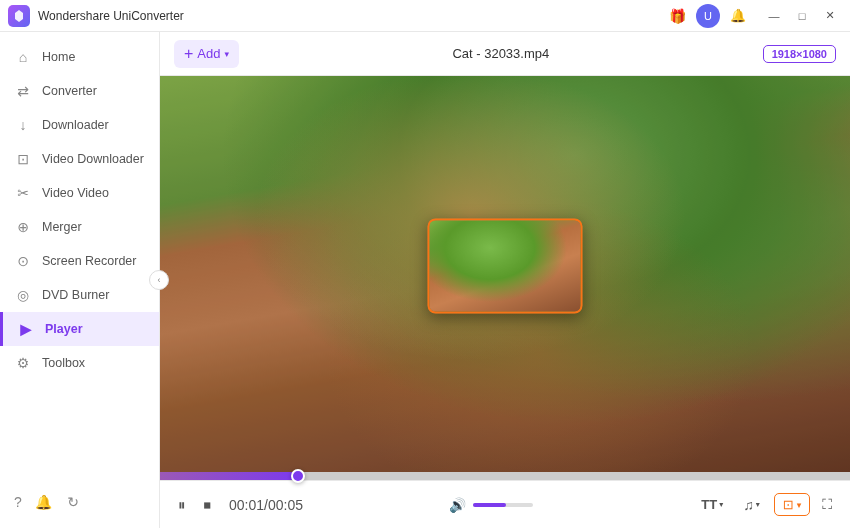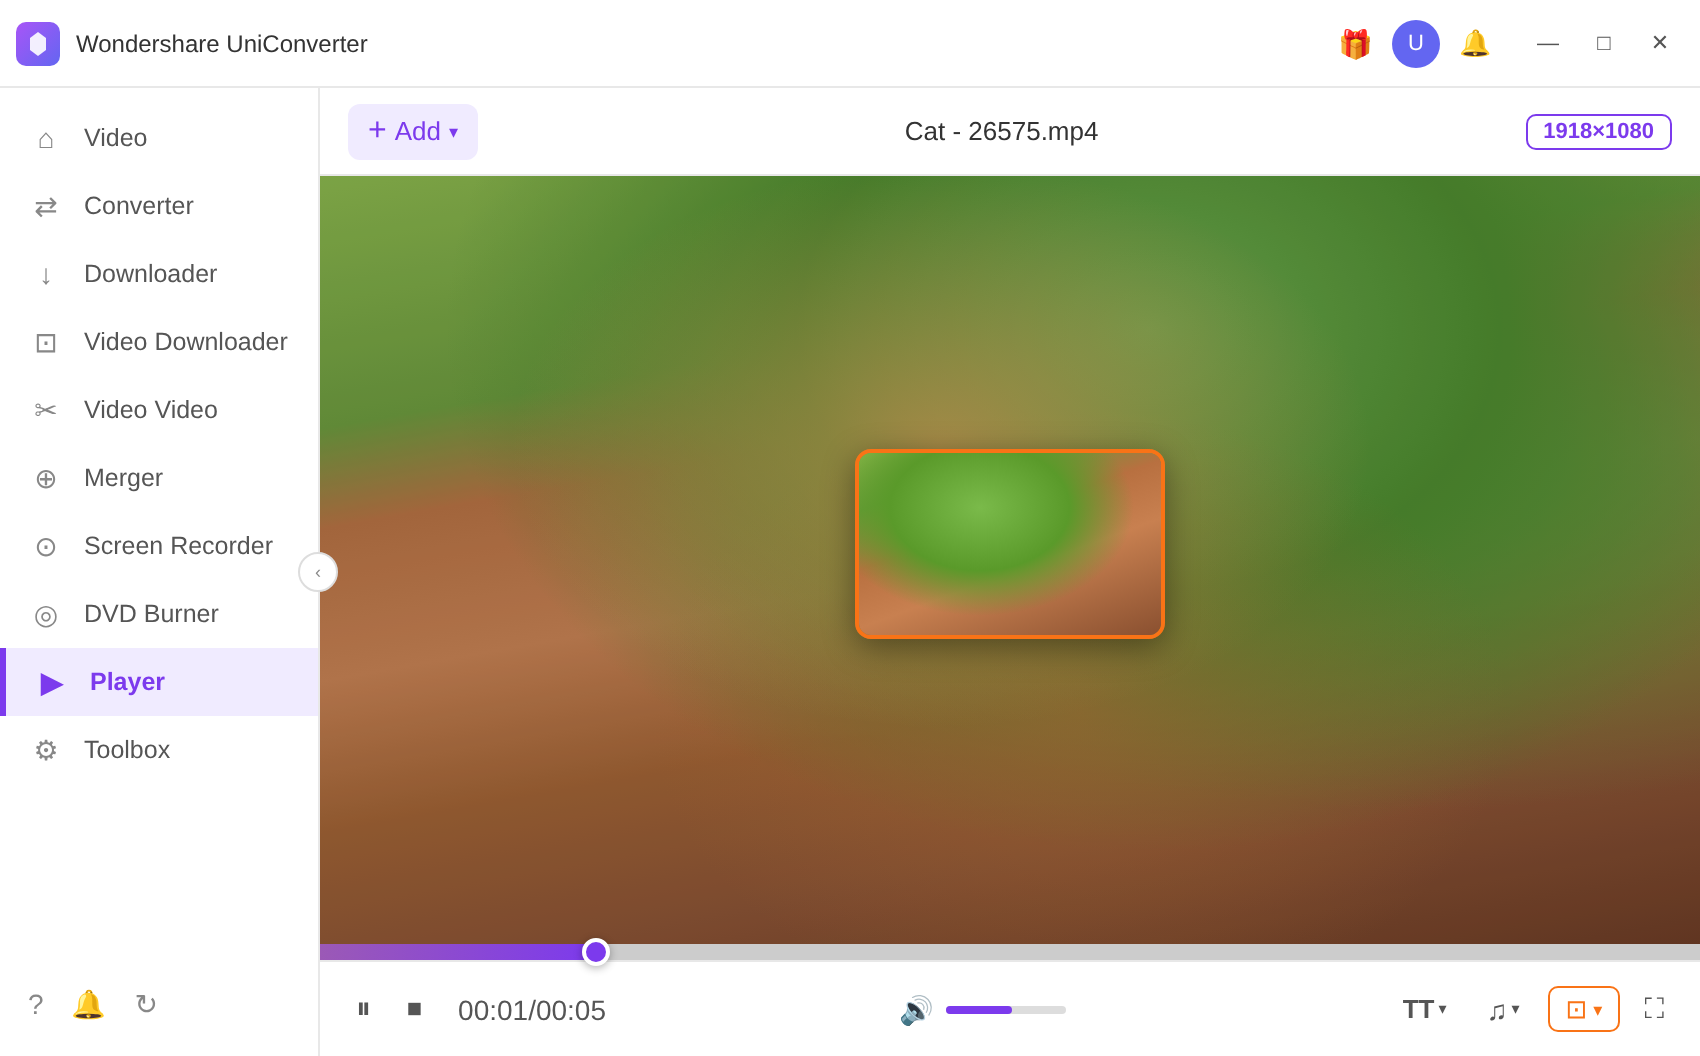--- a/index.html
+++ b/index.html
@@ -1,20 +1,20 @@
 <!DOCTYPE html>
 <html><head>
   <meta charset="utf-8">
   <style>
     * { box-sizing: border-box; margin: 0; padding: 0; }
     body { width: 850px; height: 528px; background: #f0f0f5; font-family: 'Segoe UI', Arial, sans-serif; overflow: hidden; display: flex; flex-direction: column; }
 
     
     .titlebar {
-      height: 44px;
+      height: 32px;
       background: #fff;
       display: flex;
       align-items: center;
       padding: 0 8px;
       border-bottom: 1px solid #e8e8e8;
       user-select: none;
     }
     .titlebar-logo {
       width: 22px; height: 22px;
       background: linear-gradient(135deg, #a855f7, #6366f1);
@@ -311,21 +311,21 @@
     <div class="titlebar-icon-btn">□</div>
     <div class="titlebar-icon-btn close">✕</div>
   </div>
 </div>
 
 <div class="main-layout">
 
   <div class="sidebar">
     <div class="sidebar-item">
       <span class="sidebar-icon">⌂</span>
-      <span>Video</span>
+      <span>Home</span>
     </div>
     <div class="sidebar-item">
       <span class="sidebar-icon">⇄</span>
       <span>Converter</span>
     </div>
     <div class="sidebar-item">
       <span class="sidebar-icon">↓</span>
       <span>Downloader</span>
     </div>
     <div class="sidebar-item">
@@ -367,21 +367,21 @@
   </div>
 
   <div class="content-area">
 
     <div class="player-header">
       <button class="add-media-btn">
         <span class="plus-icon">+</span>
         <span>Add</span>
         <span style="font-size:9px;">▾</span>
       </button>
-      <span class="player-filename">Cat - 26575.mp4</span>
+      <span class="player-filename">Cat - 32033.mp4</span>
       <span class="resolution-badge">1918×1080</span>
     </div>
 
     <div class="video-wrapper">
       <div class="video-bg">
         <div class="cat-bg"></div>
         <div class="cat-overlay"></div>
       </div>
 
       <div class="pip-thumbnail">

